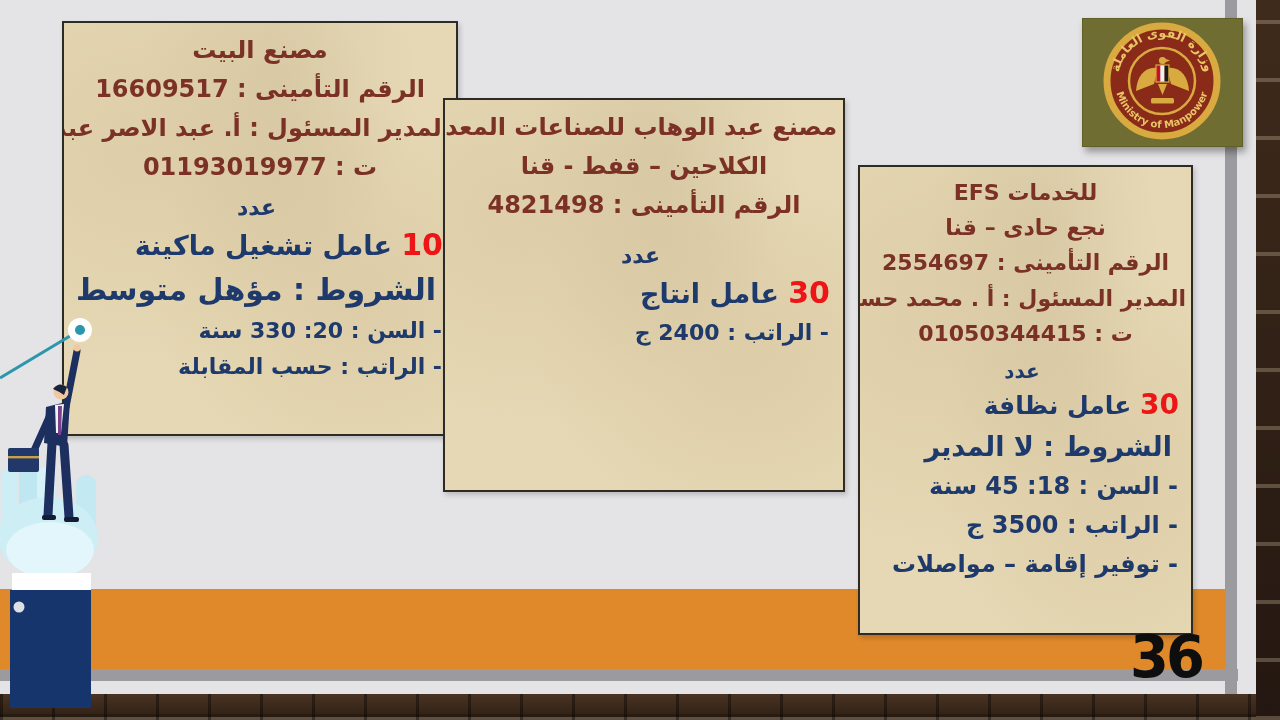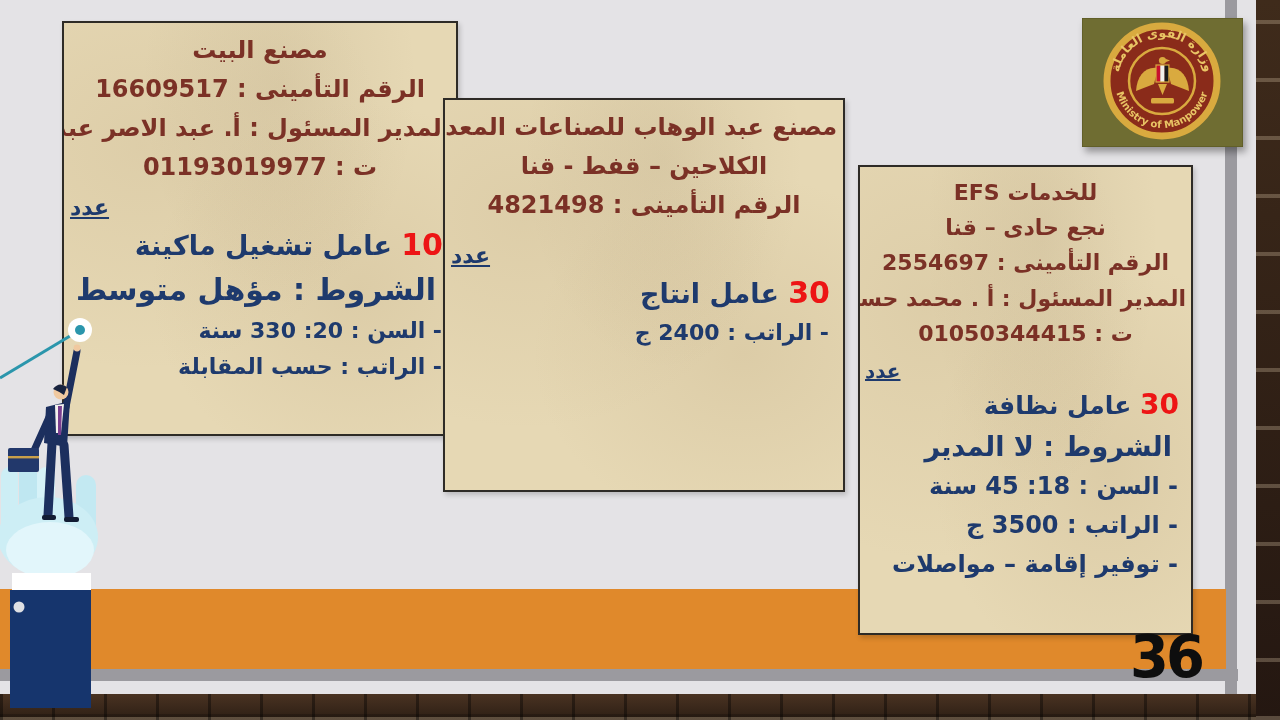--- a/index.html
+++ b/index.html
@@ -31,21 +31,21 @@
     box-shadow:2px 3px 5px rgba(0,0,0,0.18);
     font-weight:bold;}
   .c1{left:31px;top:21px;width:396px;height:415px;padding:8px 6px;margin-left:31px;}
   .c2{left:443px;top:98px;width:402px;height:394px;padding:8px 6px;}
   .c3{left:858px;top:165px;width:335px;height:470px;padding:8px 5px;}
 
   .hline{text-align:center;color:#7b3126;white-space:nowrap;}
   .c1 .hline,.c2 .hline{font-size:24px;line-height:1.62;}
   .c3 .hline{font-size:22px;line-height:1.6;}
 
-  .count-label{color:#1e3a6d;text-align:left;padding-right:7px;text-decoration:underline;}
+  .count-label{color:#1e3a6d;text-align:center;padding-right:7px;}
   .c1 .count-label{font-size:22px;line-height:1.4;margin-top:6px;}
   .c2 .count-label{font-size:22px;line-height:1.4;margin-top:16px;}
   .c3 .count-label{font-size:20px;line-height:1.4;margin-top:6px;}
 
   .count-line{text-align:right;padding-right:7px;color:#1e3a6d;}
   .c1 .count-line,.c2 .count-line{font-size:27px;line-height:1.45;text-align:right;}
   .c3 .count-line{font-size:25px;line-height:1.45;}
   .count{color:#ed1515;}
   .c1 .count,.c2 .count{font-size:30px;}
   .c3 .count{font-size:28px;}

